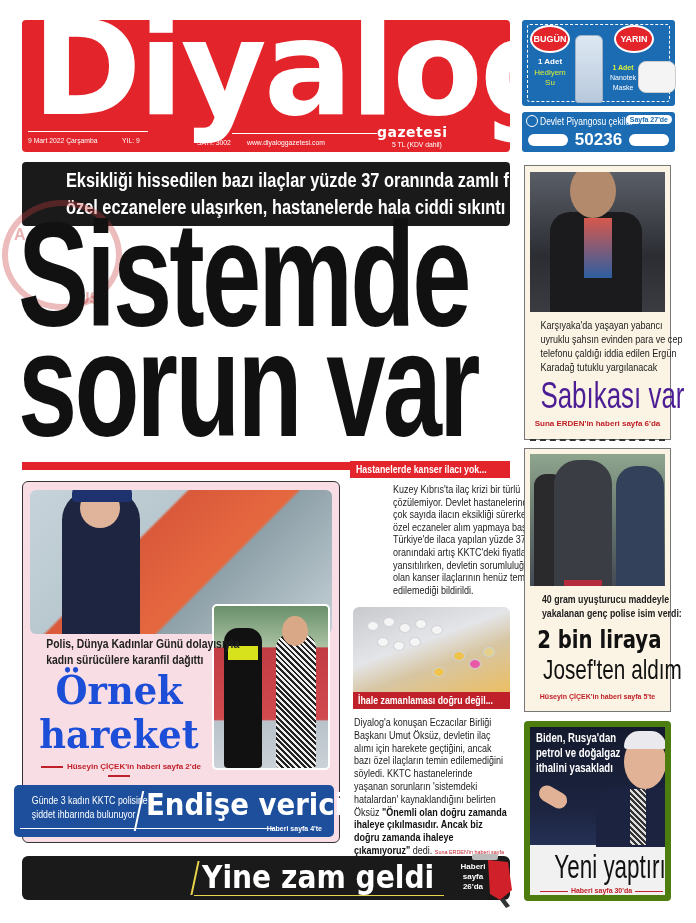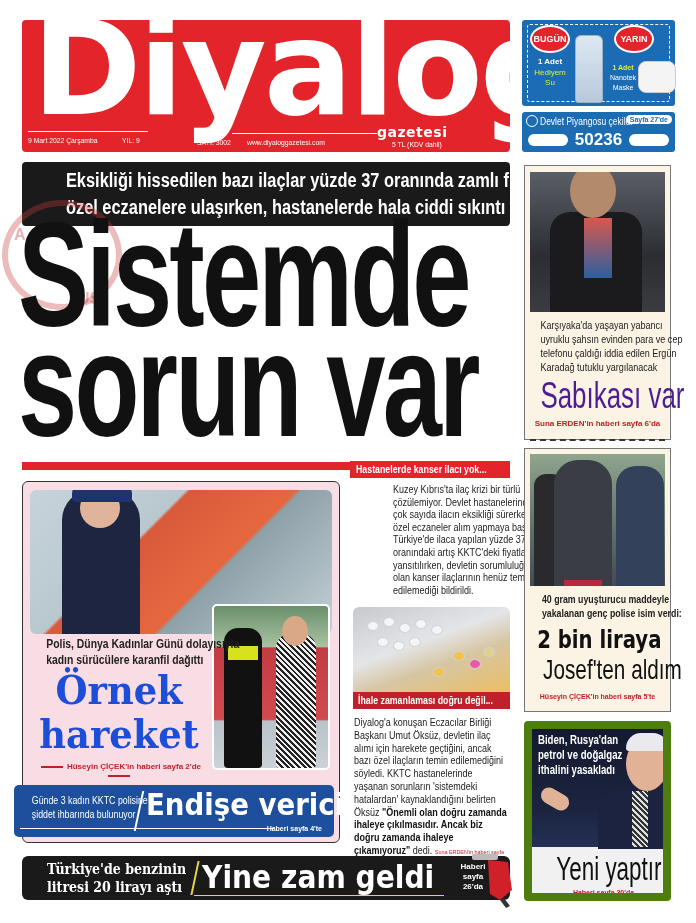--- a/index.html
+++ b/index.html
@@ -101,21 +101,21 @@
   .p-mid { position: absolute; left: 24px; top: 6px; width: 58px; height: 130px; background: #3a3d44; border-radius: 24px 24px 0 0; }
   .p-mid::after { content: ""; position: absolute; left: 10px; bottom: 0; width: 38px; height: 10px; background: #b52a3d; }
   .p-right { position: absolute; left: 86px; top: 12px; width: 48px; height: 130px; background: #33425a; border-radius: 20px 20px 0 0; }
   #rdeck2 { left: 528px; top: 592px; width: 139px; text-align: center; font-size: 11px; line-height: 14px; color: #222; font-weight: bold; }
   #rdeck2 div { transform: scaleX(0.8); white-space: nowrap; }
   #rtitle2 { left: 524px; top: 626px; width: 147px; text-align: center; font-family: "DejaVu Sans", sans-serif; font-weight: bold; font-size: 24px; line-height: 29px; color: #111; }
   #rtitle2 div { transform: scaleX(0.82); white-space: nowrap; }
   #rtitle2 .thin { font-weight: normal; font-family: "Liberation Sans", sans-serif; font-size: 28px; transform: scaleX(0.74); }
   #rcredit2 { left: 524px; top: 693px; width: 147px; text-align: center; color: #c0202a; font-size: 7px; font-weight: bold; }
 
-  #rbox3 { left: 524px; top: 721px; width: 147px; height: 180px; border: 8px solid #4d7c0f; border-radius: 4px; overflow: hidden; background: #f1f1f1; }
+  #rbox3 { left: 524px; top: 721px; width: 147px; height: 180px; border: 6px solid #4d7c0f; border-radius: 4px; overflow: hidden; background: #f1f1f1; }
   #rphoto3 { position: absolute; left: 0; top: 0; width: 143px; height: 118px; background: linear-gradient(180deg, #141a2e 0%, #1c2440 70%, #243055 100%); }
   .biden-head { position: absolute; left: 94px; top: 8px; width: 42px; height: 54px; border-radius: 50%; background: #e2b297; }
   .biden-hair { position: absolute; left: 94px; top: 4px; width: 42px; height: 18px; border-radius: 20px 20px 4px 4px; background: #e9e9ee; }
   .biden-suit { position: absolute; left: 66px; top: 60px; width: 80px; height: 60px; background: #1b2340; border-radius: 20px 20px 0 0; }
   .biden-shirt { position: absolute; left: 100px; top: 62px; width: 16px; height: 56px; background: repeating-linear-gradient(45deg, #333 0 2px, #ddd 2px 4px); }
   .biden-hand { position: absolute; left: 8px; top: 62px; width: 30px; height: 16px; background: #e2b297; border-radius: 8px; transform: rotate(30deg); }
   #rdeck3 { position: absolute; left: 6px; top: 4px; color: #fff; font-size: 12px; line-height: 15px; font-weight: bold; }
   #rdeck3 div { transform: scaleX(0.8); transform-origin: left; white-space: nowrap; }
   #rtitle3 { position: absolute; left: 0; top: 120px; width: 143px; text-align: center; font-size: 34px; line-height: 38px; color: #111; }
   #rtitle3 div { transform: scaleX(0.66); white-space: nowrap; }
@@ -294,24 +294,20 @@
       <div>ithalini yasakladı</div>
     </div>
   </div>
   <div id="rtitle3">
       <div>Yeni yaptırım</div>
     </div>
   <div id="rcredit3">Haberi sayfa 30'da</div>
 </div>
 
 <div id="fuel" class="abs">
-  <div id="fuel-deck">
-    <div>Türkiye'de benzinin</div>
-    <div>litresi 20 lirayı aştı</div>
-  </div>
   <div id="fuel-slash"></div>
   <div id="fuel-title">Yine zam geldi</div>
   <div id="fuel-underline"></div>
   <div id="fuel-page">
     <div>Haberi</div>
     <div>sayfa</div>
     <div>26'da</div>
   </div>
 </div>
 <svg id="nozzle" class="abs" viewBox="0 0 44 58">

